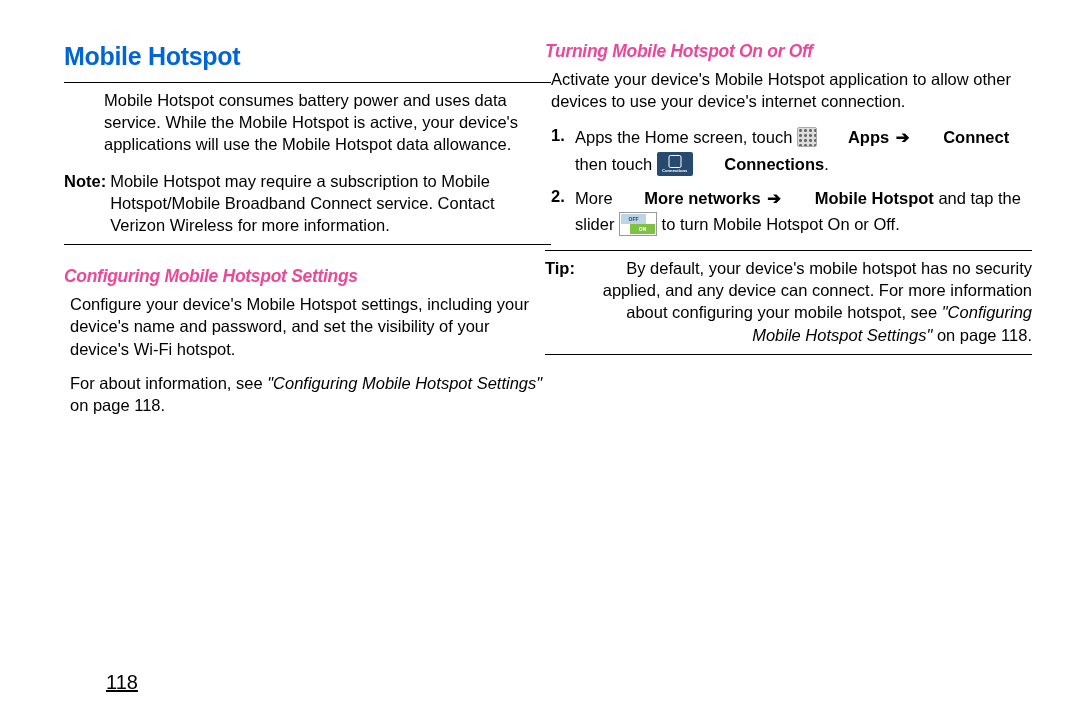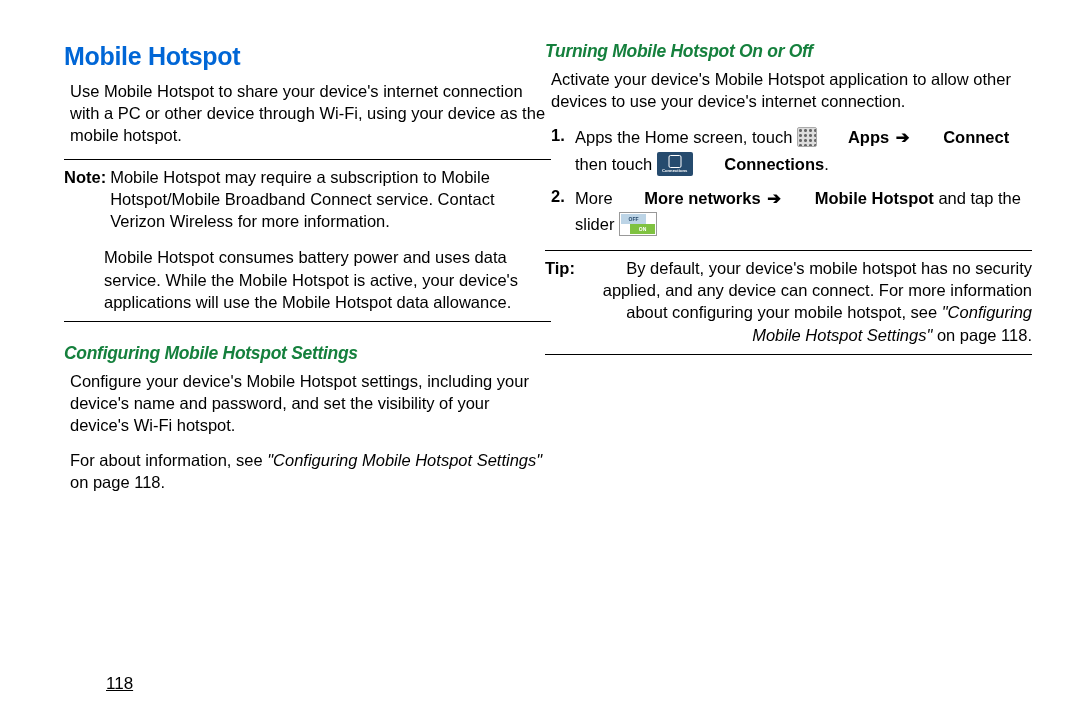--- a/index.html
+++ b/index.html
@@ -23,21 +23,21 @@
       color: #0066d6;
       letter-spacing: -0.3px;
       margin-bottom: 6px;
       margin-left: -6px;
     }
     h2 {
       font-family: Arial, Helvetica, sans-serif;
       font-weight: 900;
       font-style: italic;
       font-size: 17.5px;
-      color: #15803d;
+      color: #ec4899;
       margin-bottom: 4px;
       margin-left: -6px;
       letter-spacing: -0.3px;
     }
     .para { margin-bottom: 12px; }
     .note-block {
       border-top: 1.5px solid #000;
       border-bottom: 1.5px solid #000;
       padding: 6px 0 8px 0;
       margin: 8px 0 20px -6px;
@@ -119,40 +119,39 @@
       position:absolute; bottom:1px; right:1px;
       width:25px; height:10px;
       background:#7fc241;
       font-size:5px; color:#fff; font-weight:700;
       display:flex; align-items:center; justify-content:center;
     }
     .page-num {
       position: absolute;
       bottom: 24px;
       left: 106px;
-      font-size: 17px;
+      font-size: 20px;
       text-decoration: underline;
     }
     .xref-italic { font-style: italic; }
   </style>
 </head>
 <body>
 
 <div class="columns">
   <div class="col">
     <h1>Mobile Hotspot</h1>
-    <div class="para">Use Mobile Hotspot to share your device's internet connection with a PC or other device through Wi-Fi, using your device as the mobile hotspot.</div>
 
     <div class="note-block">
       <div class="note-row">
+        <div class="note-body note-body-nolabel">Mobile Hotspot consumes battery power and uses data service. While the Mobile Hotspot is active, your device's applications will use the Mobile Hotspot data allowance.</div>
+      </div>
+      <div class="note-row">
         <div class="note-label">Note:</div>
         <div class="note-body">Mobile Hotspot may require a subscription to Mobile Hotspot/Mobile Broadband Connect service. Contact Verizon Wireless for more information.</div>
-      </div>
-      <div class="note-row">
-        <div class="note-body note-body-nolabel">Mobile Hotspot consumes battery power and uses data service. While the Mobile Hotspot is active, your device's applications will use the Mobile Hotspot data allowance.</div>
       </div>
     </div>
 
     <h2>Configuring Mobile Hotspot Settings</h2>
     <div class="para">Configure your device's Mobile Hotspot settings, including your device's name and password, and set the visibility of your device's Wi-Fi hotspot.</div>
     <div class="para">
       <span>For about information, see </span><span class="xref-italic">"Configuring Mobile Hotspot Settings"</span><span> on page 118.</span>
     </div>
   </div>
 
@@ -161,21 +160,21 @@
     <div class="para">Activate your device's Mobile Hotspot application to allow other devices to use your device's internet connection.</div>
 
     <ol class="steps">
       <li>
         <div class="step-body">
           <span>Apps the Home screen, touch </span><span class="icon-apps"></span><span class="bold"> Apps</span><span class="arrow"> ➔ </span><span class="bold">Connect</span><span> then touch </span><span class="icon-connections"></span><span class="bold"> Connections</span><span>.</span>
         </div>
       </li>
       <li>
         <div class="step-body">
-          <span>More </span><span class="bold">More networks </span><span class="arrow"> ➔ </span><span class="bold"> Mobile Hotspot</span><span> and tap the slider </span><span class="icon-slider"><span class="off">OFF</span><span class="on">ON</span></span>
+          <span>More </span><span class="bold">More networks </span><span class="arrow"> ➔ </span><span class="bold"> Mobile Hotspot</span><span> and tap the slider </span><span class="icon-slider"><span class="off">OFF</span><span class="on">ON</span></span><span> to turn Mobile Hotspot On or Off.</span>
         </div>
       </li>
     </ol>
 
     <div class="tip-block">
       <div class="note-row">
         <div class="note-label">Tip:</div>
         <div class="note-body">
           <span>By default, your device's mobile hotspot has no security applied, and any device can connect. For more information about configuring your mobile hotspot, see </span><span class="xref-italic">"Configuring Mobile Hotspot Settings"</span><span> on page 118.</span>
         </div>

